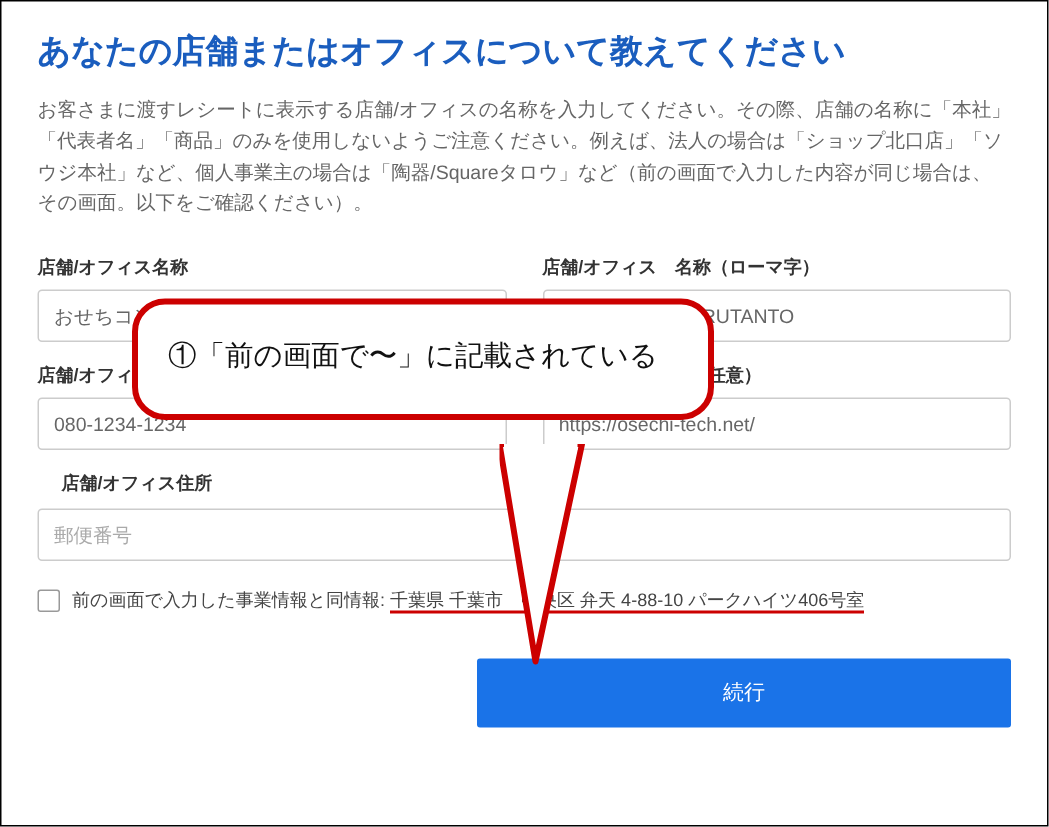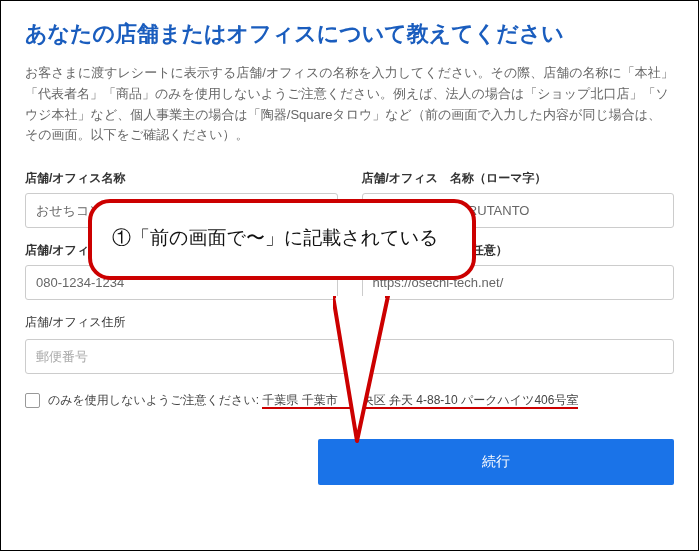--- a/index.html
+++ b/index.html
@@ -46,23 +46,24 @@
       border-radius: 3px;
       padding: 9px 10px;
       font-size: 13px;
       color: #666;
       background: #fff;
       width: 100%;
     }
     .text-input::placeholder { color: #aaa; }
     .address-label {
       font-size: 12px;
-      font-weight: 400;
+      font-weight: 700;
       margin-bottom: 8px;
       margin-top: 6px;
+      margin-left: 16px;
     }
     .checkbox-row {
       display: flex;
       align-items: center;
       gap: 8px;
       margin-top: 18px;
       font-size: 12px;
       color: #444;
     }
     .checkbox {
@@ -148,21 +149,21 @@
     <input type="text" class="text-input" value="https://osechi-tech.net/" style="">
   </div>
 </div>
 
 <div class="address-label">店舗/オフィス住所</div>
 <input type="text" class="text-input" placeholder="郵便番号" style="">
 
 <div class="checkbox-row">
   <div class="checkbox"></div>
   <span>
-    <span>のみを使用しないようご注意ください: </span><span class="prev-address">千葉県 千葉市　中央区 弁天 4-88-10 パークハイツ406号室</span>
+    <span>前の画面で入力した事業情報と同情報: </span><span class="prev-address">千葉県 千葉市　中央区 弁天 4-88-10 パークハイツ406号室</span>
   </span>
 </div>
 
 <div class="button-row">
   <button class="continue-button">続行</button>
 </div>
 
 
 <div class="callout">
   <div class="callout-text">

